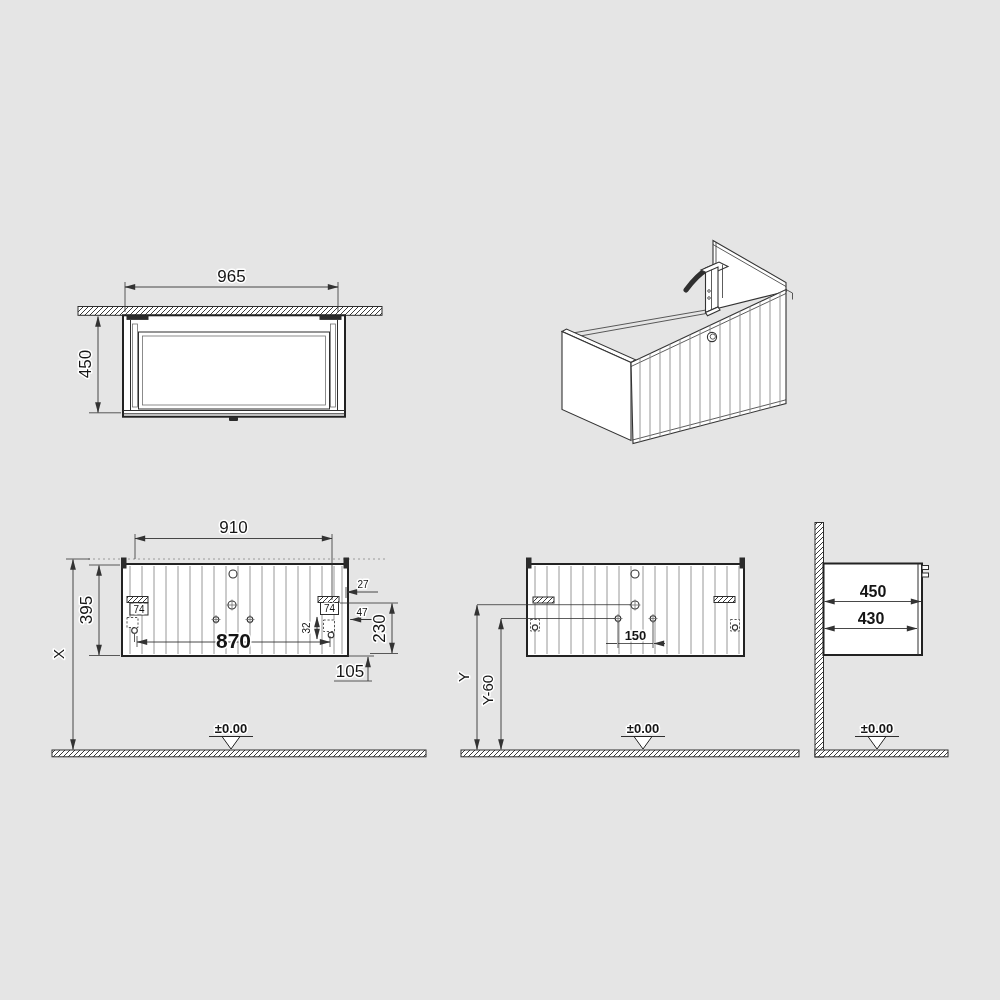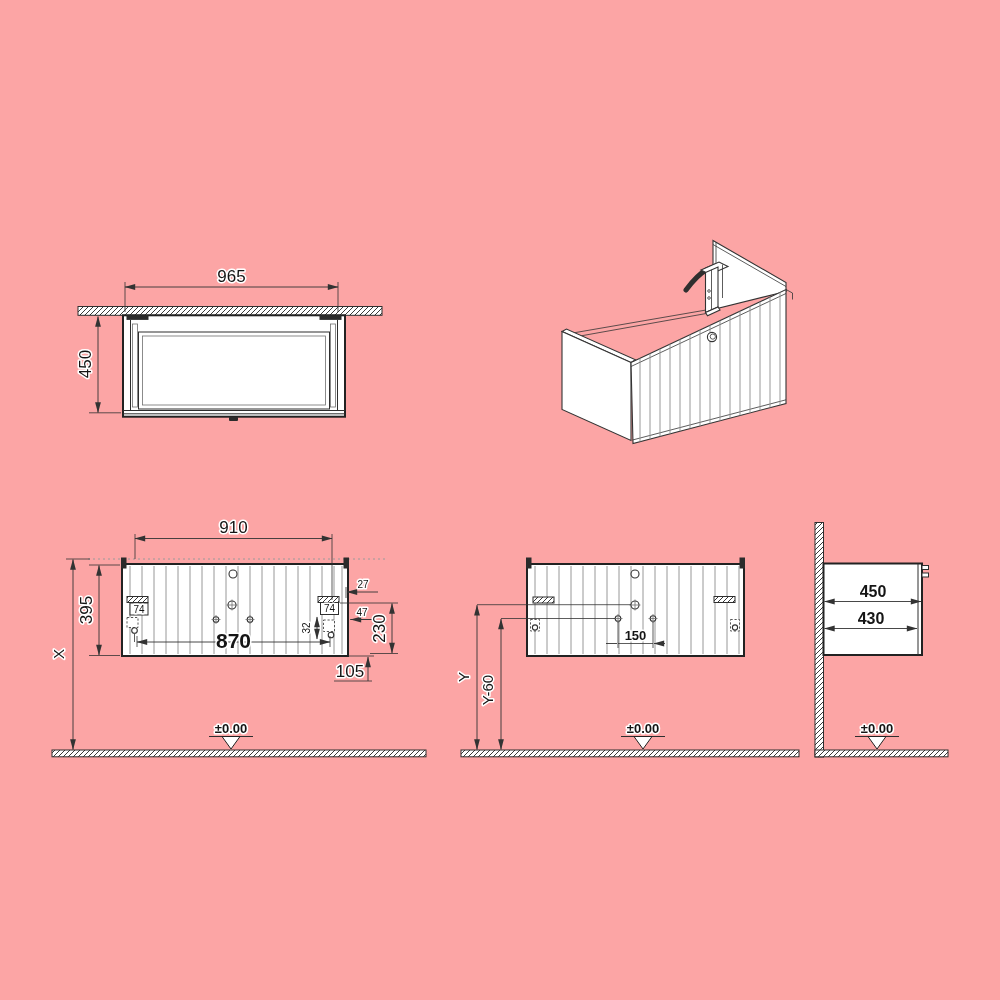--- a/index.html
+++ b/index.html
@@ -1,16 +1,16 @@
 <!DOCTYPE html>
 <html><head>
 <meta charset="utf-8">
 <style>
   html,body{margin:0;padding:0;background:#fff;}
-  #canvas{position:relative;width:1000px;height:1000px;background:#fca5a5;overflow:hidden;}
+  #canvas{position:relative;width:1000px;height:1000px;background:#e5e5e5;overflow:hidden;}
   svg{display:block;}
   text{font-family:"Liberation Sans",sans-serif;fill:#151515;text-anchor:middle;
        paint-order:stroke;stroke:#ffffff;stroke-width:3px;stroke-linejoin:round;}
   .t17{font-size:17px;}
   .t21{font-size:21px;font-weight:bold;}
   .t16{font-size:16px;font-weight:bold;}
   .t15{font-size:15px;}
   .t13{font-size:13px;font-weight:bold;}
   .t10{font-size:10px;}
   .ln{stroke:#2e2e2e;stroke-width:1;fill:none;}

